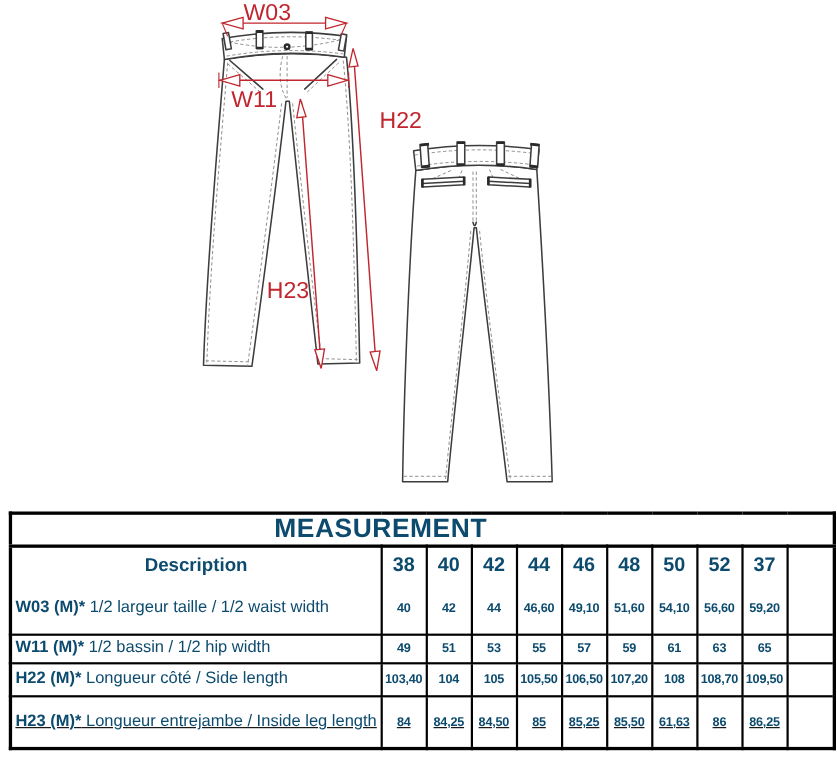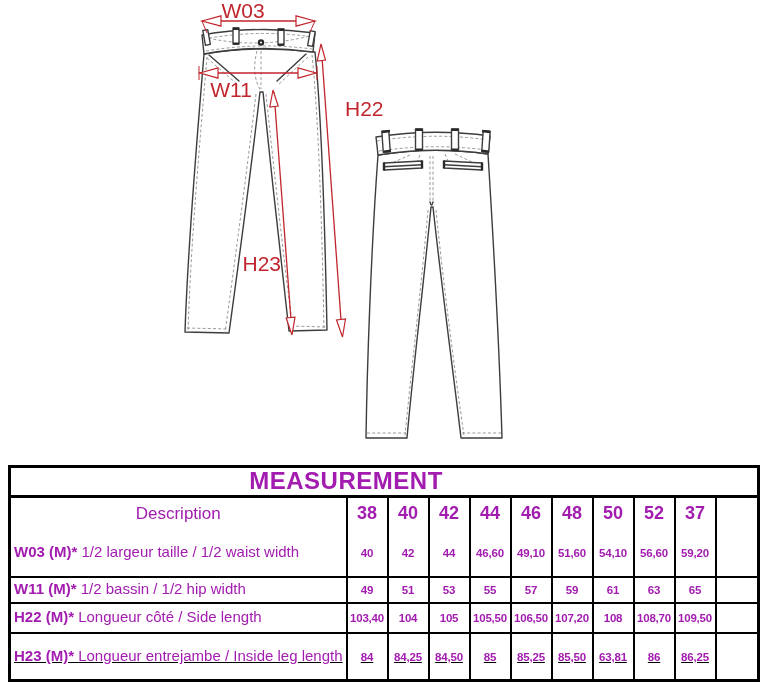--- a/index.html
+++ b/index.html
@@ -19,29 +19,29 @@
   .redhead { fill:#ffffff; stroke:#c1262e; stroke-width:1.2; stroke-linejoin:miter; }
   .redtxt { fill:#c1262e; font-size:21px; font-family:"Liberation Sans", sans-serif; }
 
   
   table.mtable {
     position:absolute; left:8px; top:465px;
     width:749px; height:217px;
     border-collapse:collapse; table-layout:fixed;
     border:3px solid #000;
   }
-  .mtable td { border:2px solid #000; text-align:center; vertical-align:middle; padding:0; color:#a21caf; }
+  .mtable td { border:2px solid #000; text-align:center; vertical-align:middle; padding:0; color:#0c4a6e; }
   tr.title-row { height:26px; }
   tr.title-row td {
     border-bottom:3px solid #000; font-weight:bold; font-size:24px; line-height:26px;
     padding-right:76px; letter-spacing:0.5px;
   }
   tr.header-row { height:33px; }
   tr.header-row td { border-bottom:0 solid #000; }
-  tr.header-row td.desc-h { font-size:17px; font-weight:normal; }
+  tr.header-row td.desc-h { font-size:17px; font-weight:bold; }
   tr.header-row td.sz { font-size:18px; font-weight:bold; }
   tr.r-first td { border-top:0 solid #000; }
   td.rowdesc { text-align:left; font-size:15px; line-height:1.28; padding:1px 2px 3px 3px; }
   td.rowdesc .code { font-weight:bold; }
   td.val { font-size:11.5px; font-weight:bold; letter-spacing:-0.2px; }
   tr.r0 { height:46px; } tr.r1 { height:24px; } tr.r2 { height:30px; } tr.r3 { height:46px;text-decoration:underline; }
 </style>
 </head>
 <body>
 
@@ -231,19 +231,19 @@
     </tr>
 
     <tr class="r3">
       <td class="rowdesc"><span class="code">H23 (M)*</span> <span>Longueur entrejambe / Inside leg length</span></td>
       <td class="val">84</td>
       <td class="val">84,25</td>
       <td class="val">84,50</td>
       <td class="val">85</td>
       <td class="val">85,25</td>
       <td class="val">85,50</td>
-      <td class="val">63,81</td>
+      <td class="val">61,63</td>
       <td class="val">86</td>
       <td class="val">86,25</td>
       <td class="val"></td>
     </tr>
   </tbody>
 </table>
 
 </body></html>

